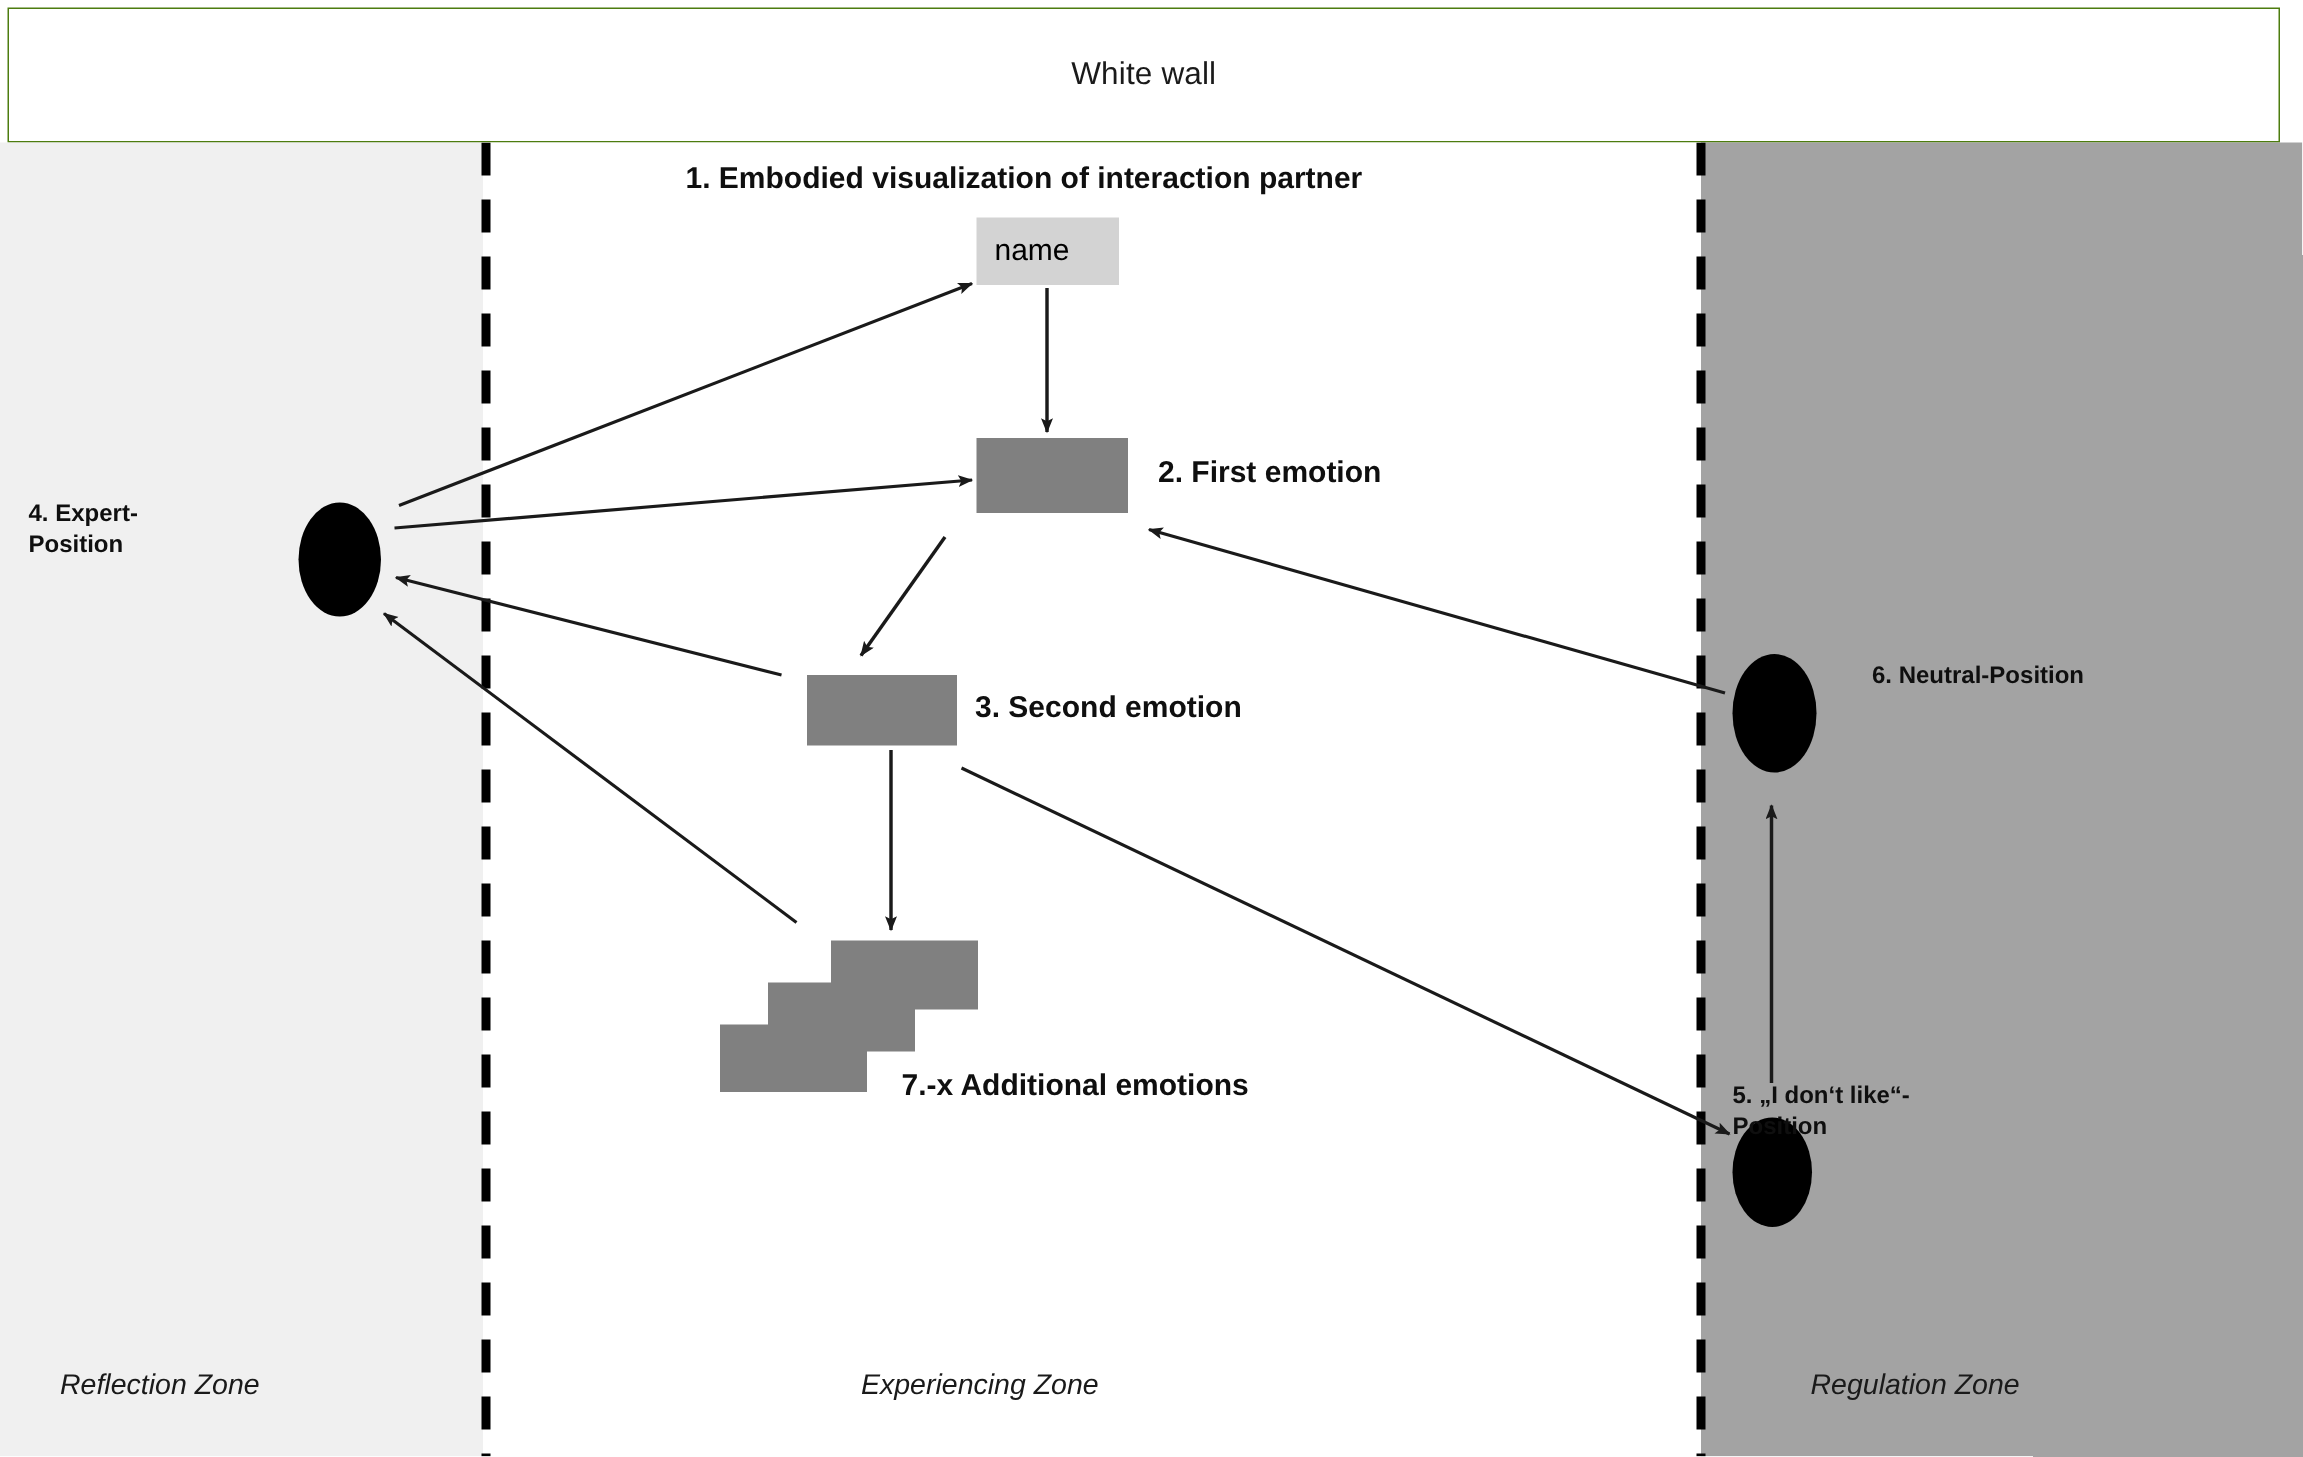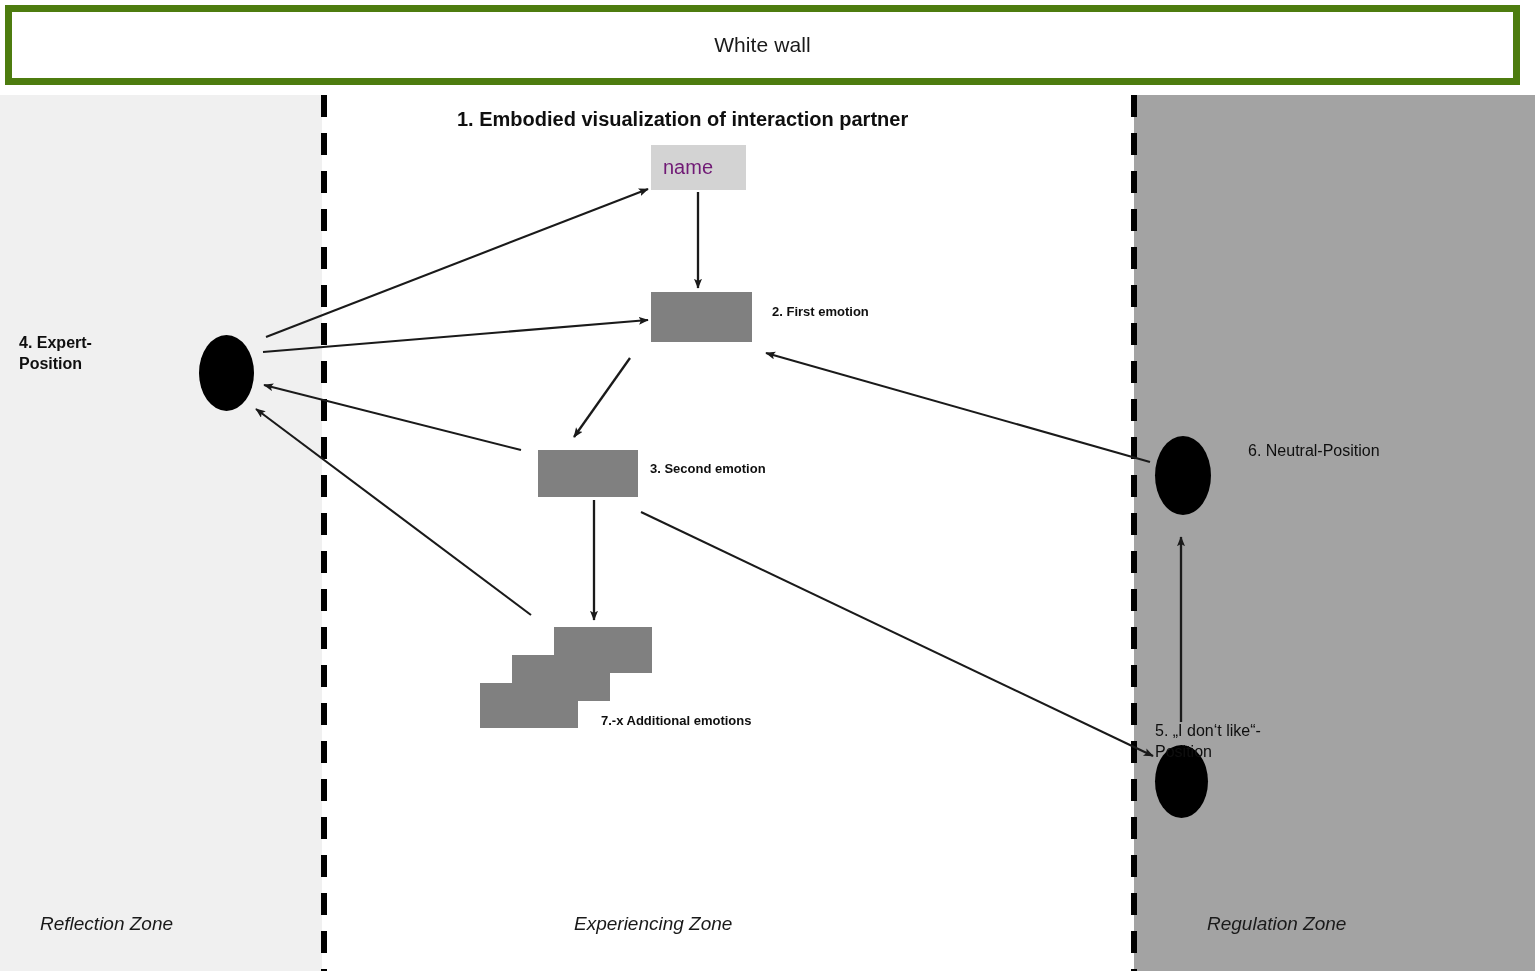--- a/index.html
+++ b/index.html
@@ -17,22 +17,22 @@
     background: #ffffff;
     overflow: hidden;
   }
 
   
   .wall-box {
     position: absolute;
     left: 5px;
     top: 5px;
     width: 1515px;
-    height: 80px;
-    border: 7px solid #4d7c0f;
+    height: 90px;
+    border: 1px solid #4d7c0f;
     background: #ffffff;
     box-sizing: border-box;
     display: flex;
     align-items: center;
     justify-content: center;
   }
   .wall-label {
     font-size: 21px;
     color: #1a1a1a;
     letter-spacing: .1px;
@@ -104,21 +104,21 @@
   #pos-neutral-dot { left: 1155px; top: 436px; width: 56px; height: 79px; }
   #pos-dislike-dot { left: 1155px; top: 745px; width: 53px; height: 73px; }
 
   
   .lbl {
     position: absolute;
     font-size: 16px;
     color: #0f0f0f;
     line-height: 1.32;
   }
-  .lbl b, .lbl .bold { font-weight: normal; }
+  .lbl b, .lbl .bold { font-weight: bold; }
   .lbl .sub { font-weight: normal; }
 
   #lbl-expert {
     left: 19px;
     top: 332px;
     width: 175px;
     font-weight: bold;
     text-align: left;
   }
   #lbl-neutral {
@@ -144,21 +144,21 @@
     top: 145px;
     width: 95px;
     height: 45px;
     background: #d3d3d3;
     display: flex;
     align-items: center;
     padding-left: 12px;
   }
   #box-name .box-text {
     font-size: 20px;
-    color: #701a75;
+    color: #000000;
   }
   #box-first {
     left: 651px;
     top: 292px;
     width: 101px;
     height: 50px;
     background: #808080;
   }
   #box-second {
     left: 538px;
@@ -174,21 +174,21 @@
     background: #808080;
   }
   #stair-top    { left: 554px; top: 627px; width: 98px; height: 46px; }
   #stair-mid    { left: 512px; top: 655px; width: 98px; height: 46px; }
   #stair-bottom { left: 480px; top: 683px; width: 98px; height: 45px; }
 
   
   .caption {
     position: absolute;
     font-weight: bold;
-    font-size: 13px;
+    font-size: 20px;
     color: #0f0f0f;
     white-space: nowrap;
   }
   #cap-title  { left: 457px; top: 108px; font-size: 20px; }
   #cap-first  { left: 772px; top: 304px; }
   #cap-second { left: 650px; top: 461px; }
   #cap-extra  { left: 601px; top: 713px; }
 </style>
 </head>
 <body>

